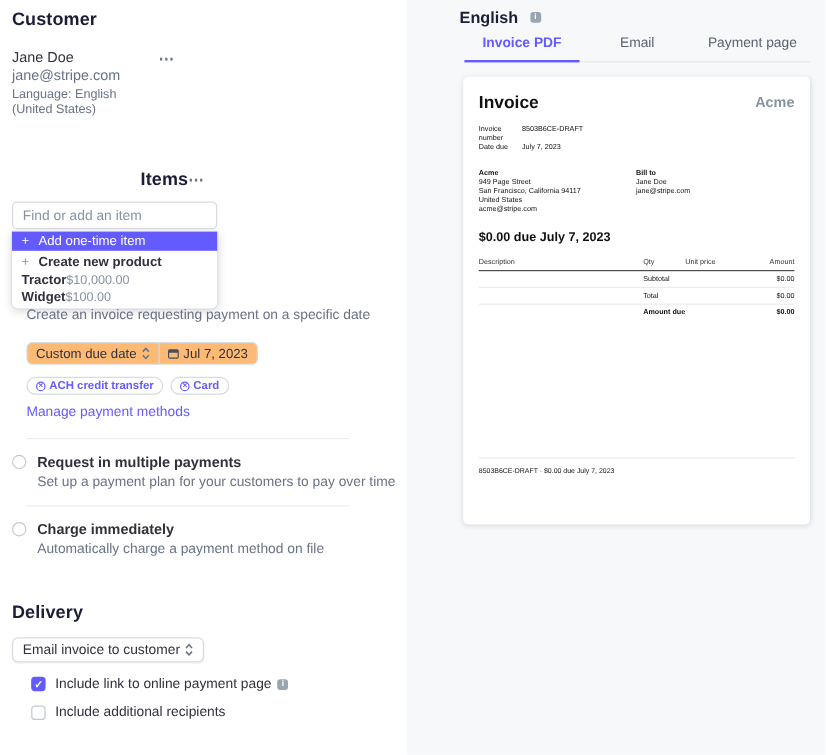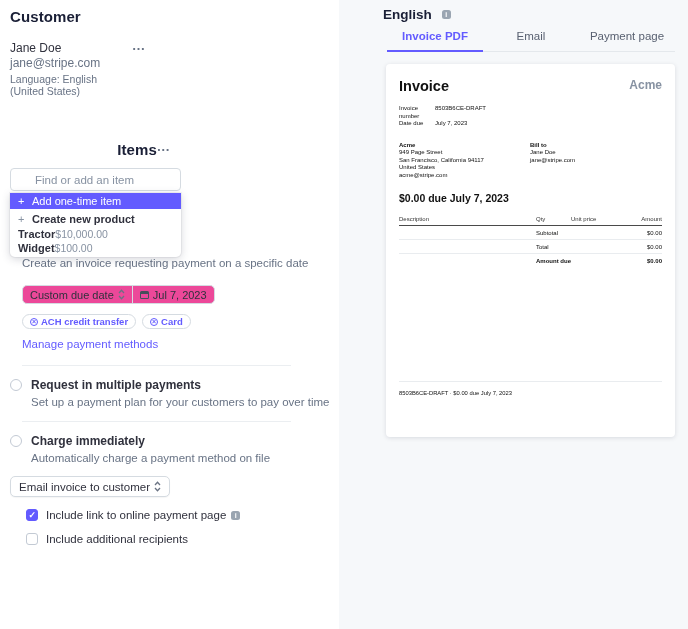--- a/index.html
+++ b/index.html
@@ -17,38 +17,38 @@
   .cust-name { font-size:12px; color:#30313d; font-weight:400; }
   .cust-email { font-size:12px; margin-top:1px; }
   .cust-lang { font-size:10.5px; color:#687385; margin-top:3px; }
   .dots { color:#687385; font-size:13px; font-weight:700; line-height:10px; cursor:pointer; letter-spacing:1px; }
   .dots::before { content:"⋯"; }
 
   .items-header { margin-top:44px; display:flex; align-items:center; justify-content:center; width:268px; }
 
   .item-search-wrap { position:relative; width:171px; margin-top:10px; }
   .item-search { width:171px; height:23px; border:1px solid #d5dbe1; border-radius:4px;
-    font-size:11.5px; padding:0 24px; color:#30313d; font-family:"Liberation Sans", sans-serif; }
+    font-size:11.5px; padding:0 8px; color:#30313d; font-family:"Liberation Sans", sans-serif; }
   .item-search::placeholder { color:#8792a2; }
   .dropdown { position:absolute; top:25px; left:0; width:171px; background:#fff; z-index:20;
     border-radius:0 0 5px 5px; box-shadow:0 2px 8px rgba(60,66,87,.22), 0 0 0 1px rgba(60,66,87,.06);
     padding-bottom:3px; }
   .dd-row { display:flex; align-items:center; font-size:11px; padding:0 8px; height:15px; cursor:pointer; }
   .dd-add { background:#635bff; color:#fff; height:16px; font-weight:500; }
   .dd-plus { width:11px; font-size:11px; margin-right:3px; }
   .dd-create { font-weight:700; color:#30313d; height:15px; margin-top:2px; }
   .dd-create .dd-plus { color:#8792a2; font-weight:400; }
   .dd-product { height:13px; margin-top:1px; }
   .dd-prod-name { font-weight:700; font-size:11px; color:#30313d; }
   .dd-prod-price { font-size:10.5px; color:#8792a2; }
 
   .pay-section { margin-top:66px; }
   .pay-helper { font-size:11.5px; color:#687385; margin-left:12px; }
   .due-group { display:flex; margin-left:12px; margin-top:16px; width:fit-content;
-    border:1px solid #d5dbe1; border-radius:5px; height:19px; align-items:stretch; background:#ec4899; }
+    border:1px solid #d5dbe1; border-radius:5px; height:19px; align-items:stretch; background:#fdba74; }
   .due-seg { display:flex; align-items:center; font-size:11px; color:#30313d; padding:0 7px; cursor:pointer; }
   .due-seg + .due-seg { border-left:1px solid #d5dbe1; }
   .updown { margin-left:4px; }
   .cal-icon { width:9px; height:8px; border:1px solid #474e5a; border-top:3px solid #474e5a; border-radius:1.5px; margin-right:4px; display:inline-block; }
 
   .pills { display:flex; gap:6px; margin-left:12px; margin-top:10px; }
   .pill { display:flex; align-items:center; height:15px; border:1px solid #d5dbe1; border-radius:8px;
     padding:0 7px; font-size:9.5px; color:#635bff; font-weight:600; cursor:pointer; background:#fff; }
   .circle-x { width:8px; height:8px; border:1px solid #635bff; border-radius:50%; font-size:7px; line-height:6.5px;
     text-align:center; margin-right:3px; color:#635bff; }
@@ -202,20 +202,21 @@
 
       <div class="radio-row">
         <span class="radio"></span>
         <div class="radio-body">
           <div class="radio-label">Charge immediately</div>
           <div class="radio-desc">Automatically charge a payment method on file</div>
         </div>
       </div>
     </div>
 
+    <div class="h1 delivery-h">Delivery</div>
 
     <div class="delivery-select">
       <span>Email invoice to customer</span>
       <svg class="updown" width="7" height="11" viewBox="0 0 7 11">
         <path d="M1 4 L3.5 1.3 L6 4" stroke="#6a7383" stroke-width="1.3" fill="none"></path>
         <path d="M1 7 L3.5 9.7 L6 7" stroke="#6a7383" stroke-width="1.3" fill="none"></path>
       </svg>
     </div>
 
     <div class="check-row">

